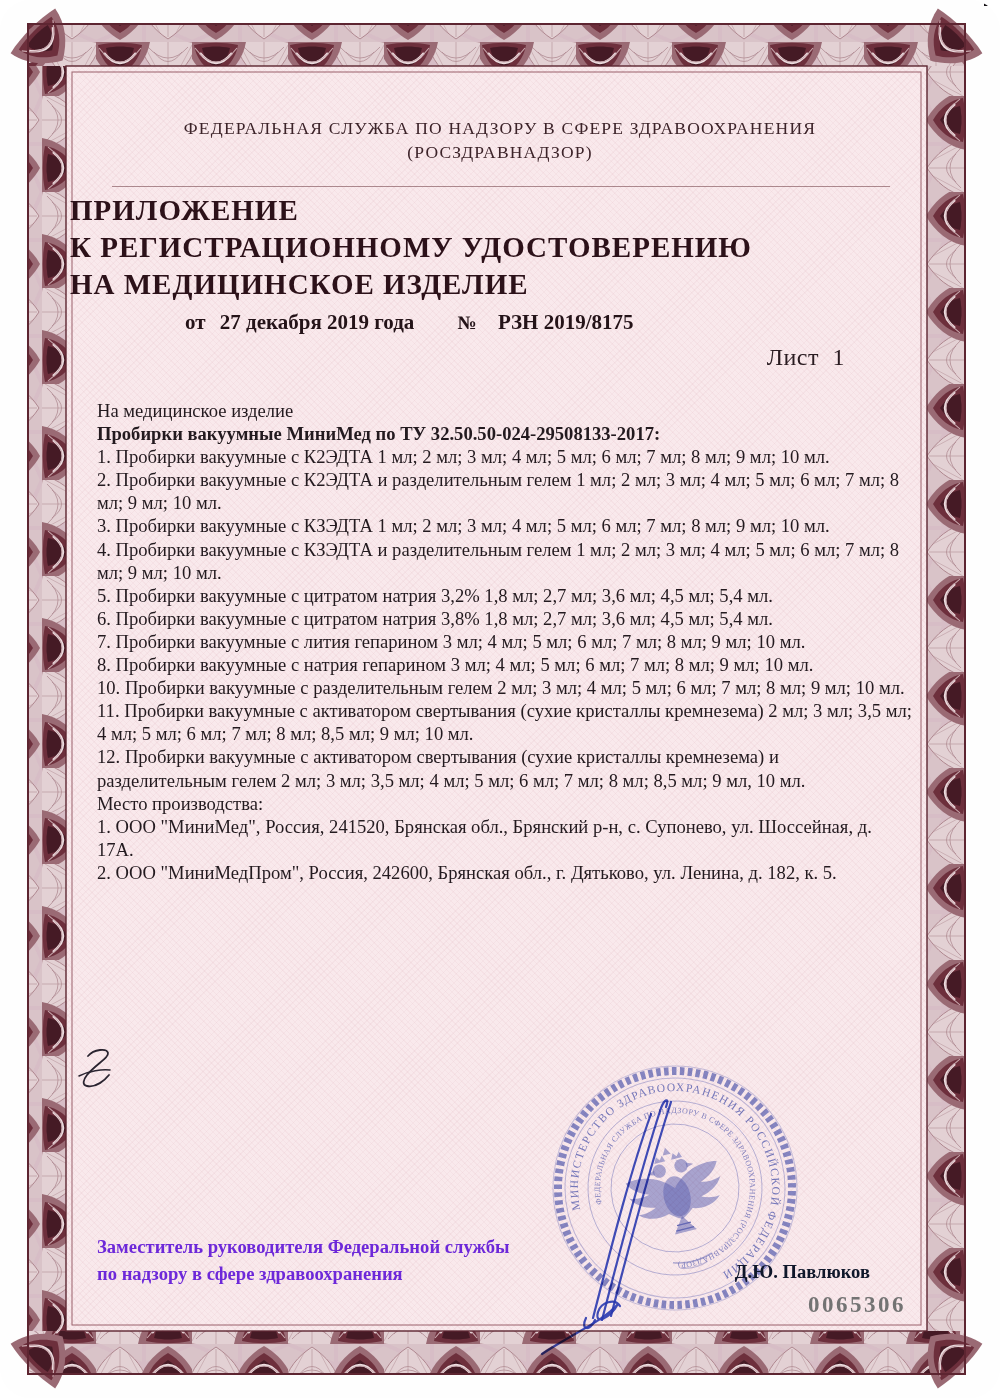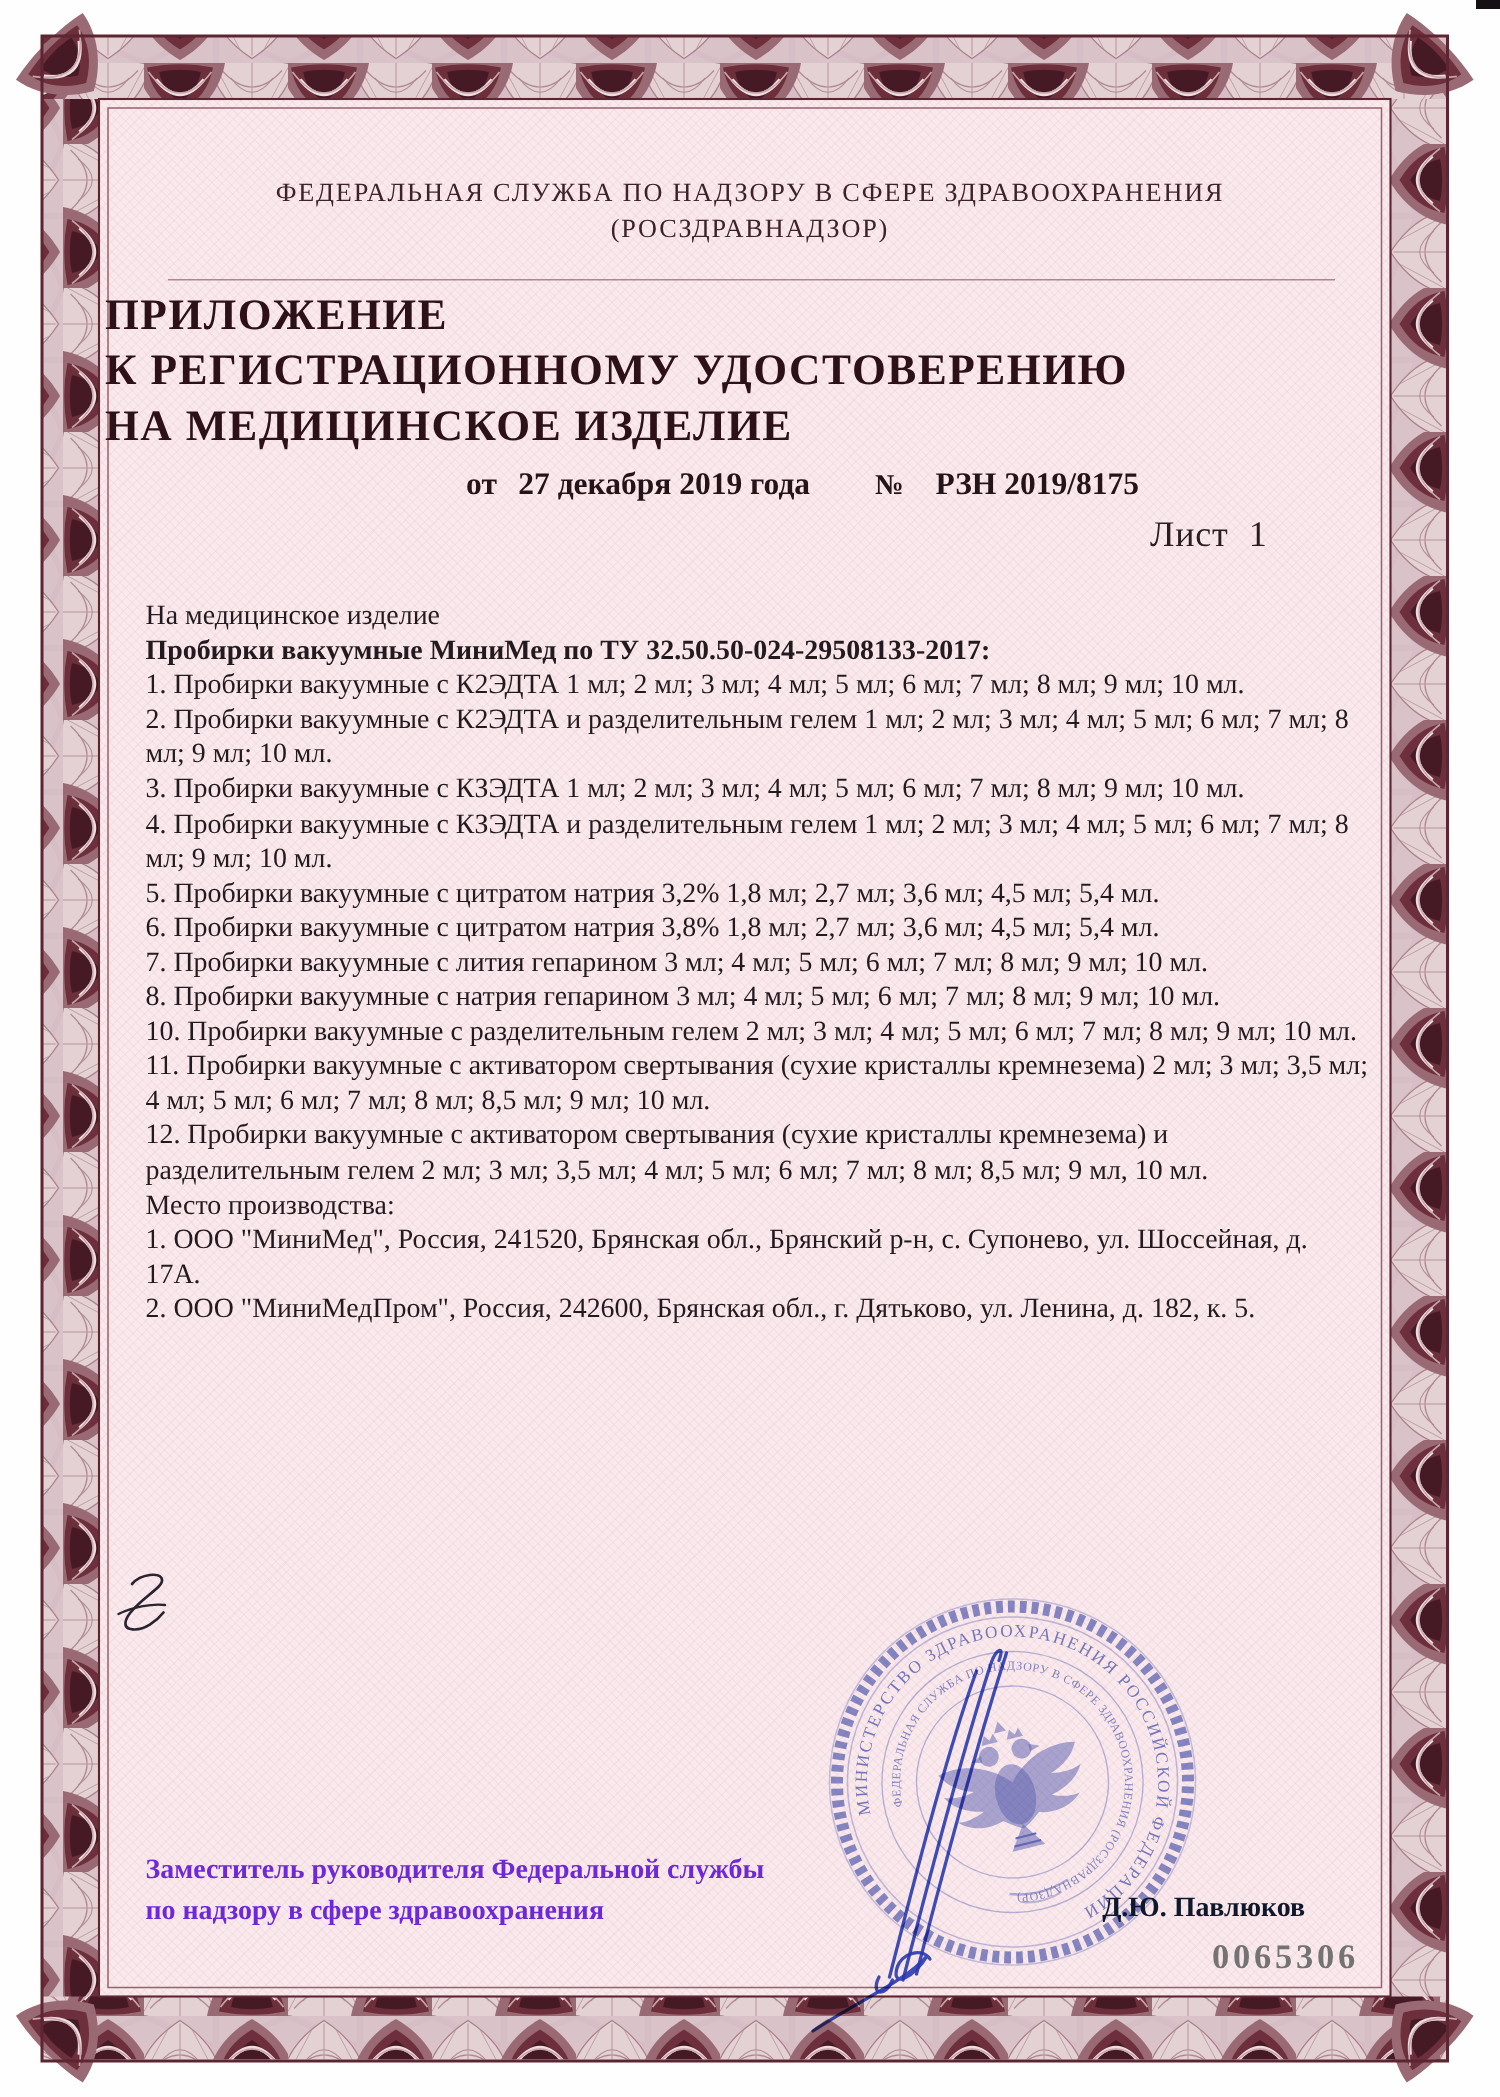--- a/index.html
+++ b/index.html
@@ -1,18 +1,18 @@
 <!DOCTYPE html>
 <html><head>
 <meta charset="utf-8">
 <style>
   html,body{margin:0;padding:0;background:#ffffff;}
   #page{
     position:relative;width:1000px;height:1398px;overflow:hidden;
-    background:#fefefe;font-family:"Liberation Serif",serif;color:#221a1e;
+    background:#fefefe;font-family:"Liberation Serif",serif;color:#221a1e;border-radius:30px;
   }
   
   .doc-bg{
     position:absolute;left:66px;top:66px;width:861px;height:1265px;
     background-color:#f9e9ec;
     background-image:
       repeating-linear-gradient(45deg, rgba(216,160,172,.10) 0 1px, rgba(255,255,255,0) 1px 4px),
       repeating-linear-gradient(-45deg, rgba(198,140,152,.08) 0 1px, rgba(255,255,255,0) 1px 5px);
   }
   svg.overlay{position:absolute;left:0;top:0;pointer-events:none;}
@@ -23,21 +23,21 @@
   .hr-faint{
     position:absolute;left:112px;top:186px;width:778px;height:0;
     border-top:1px solid rgba(110,58,66,.55);
   }
   .doc-title{
     position:absolute;left:70px;top:192px;width:860px;text-align:left;
     font-weight:bold;font-size:29px;line-height:37px;letter-spacing:1px;color:#2c1119;
   }
   .issue-line{
     position:absolute;left:185px;top:310px;width:700px;
-    font-weight:bold;font-size:21px;color:#241318;white-space:nowrap;text-align:center;
+    font-weight:bold;font-size:21px;color:#241318;white-space:nowrap;
   }
   .issue-line .numsign{margin-left:38px;font-size:19px;}
   .issue-line .numval{margin-left:16px;}
   .sheet{
     position:absolute;left:700px;top:344px;width:145px;text-align:right;
     font-size:24px;color:#2a1c21;letter-spacing:.5px;
   }
   .sheet .num{margin-left:7px;}
   .body-text{
     position:absolute;left:97px;top:399px;width:816px;

